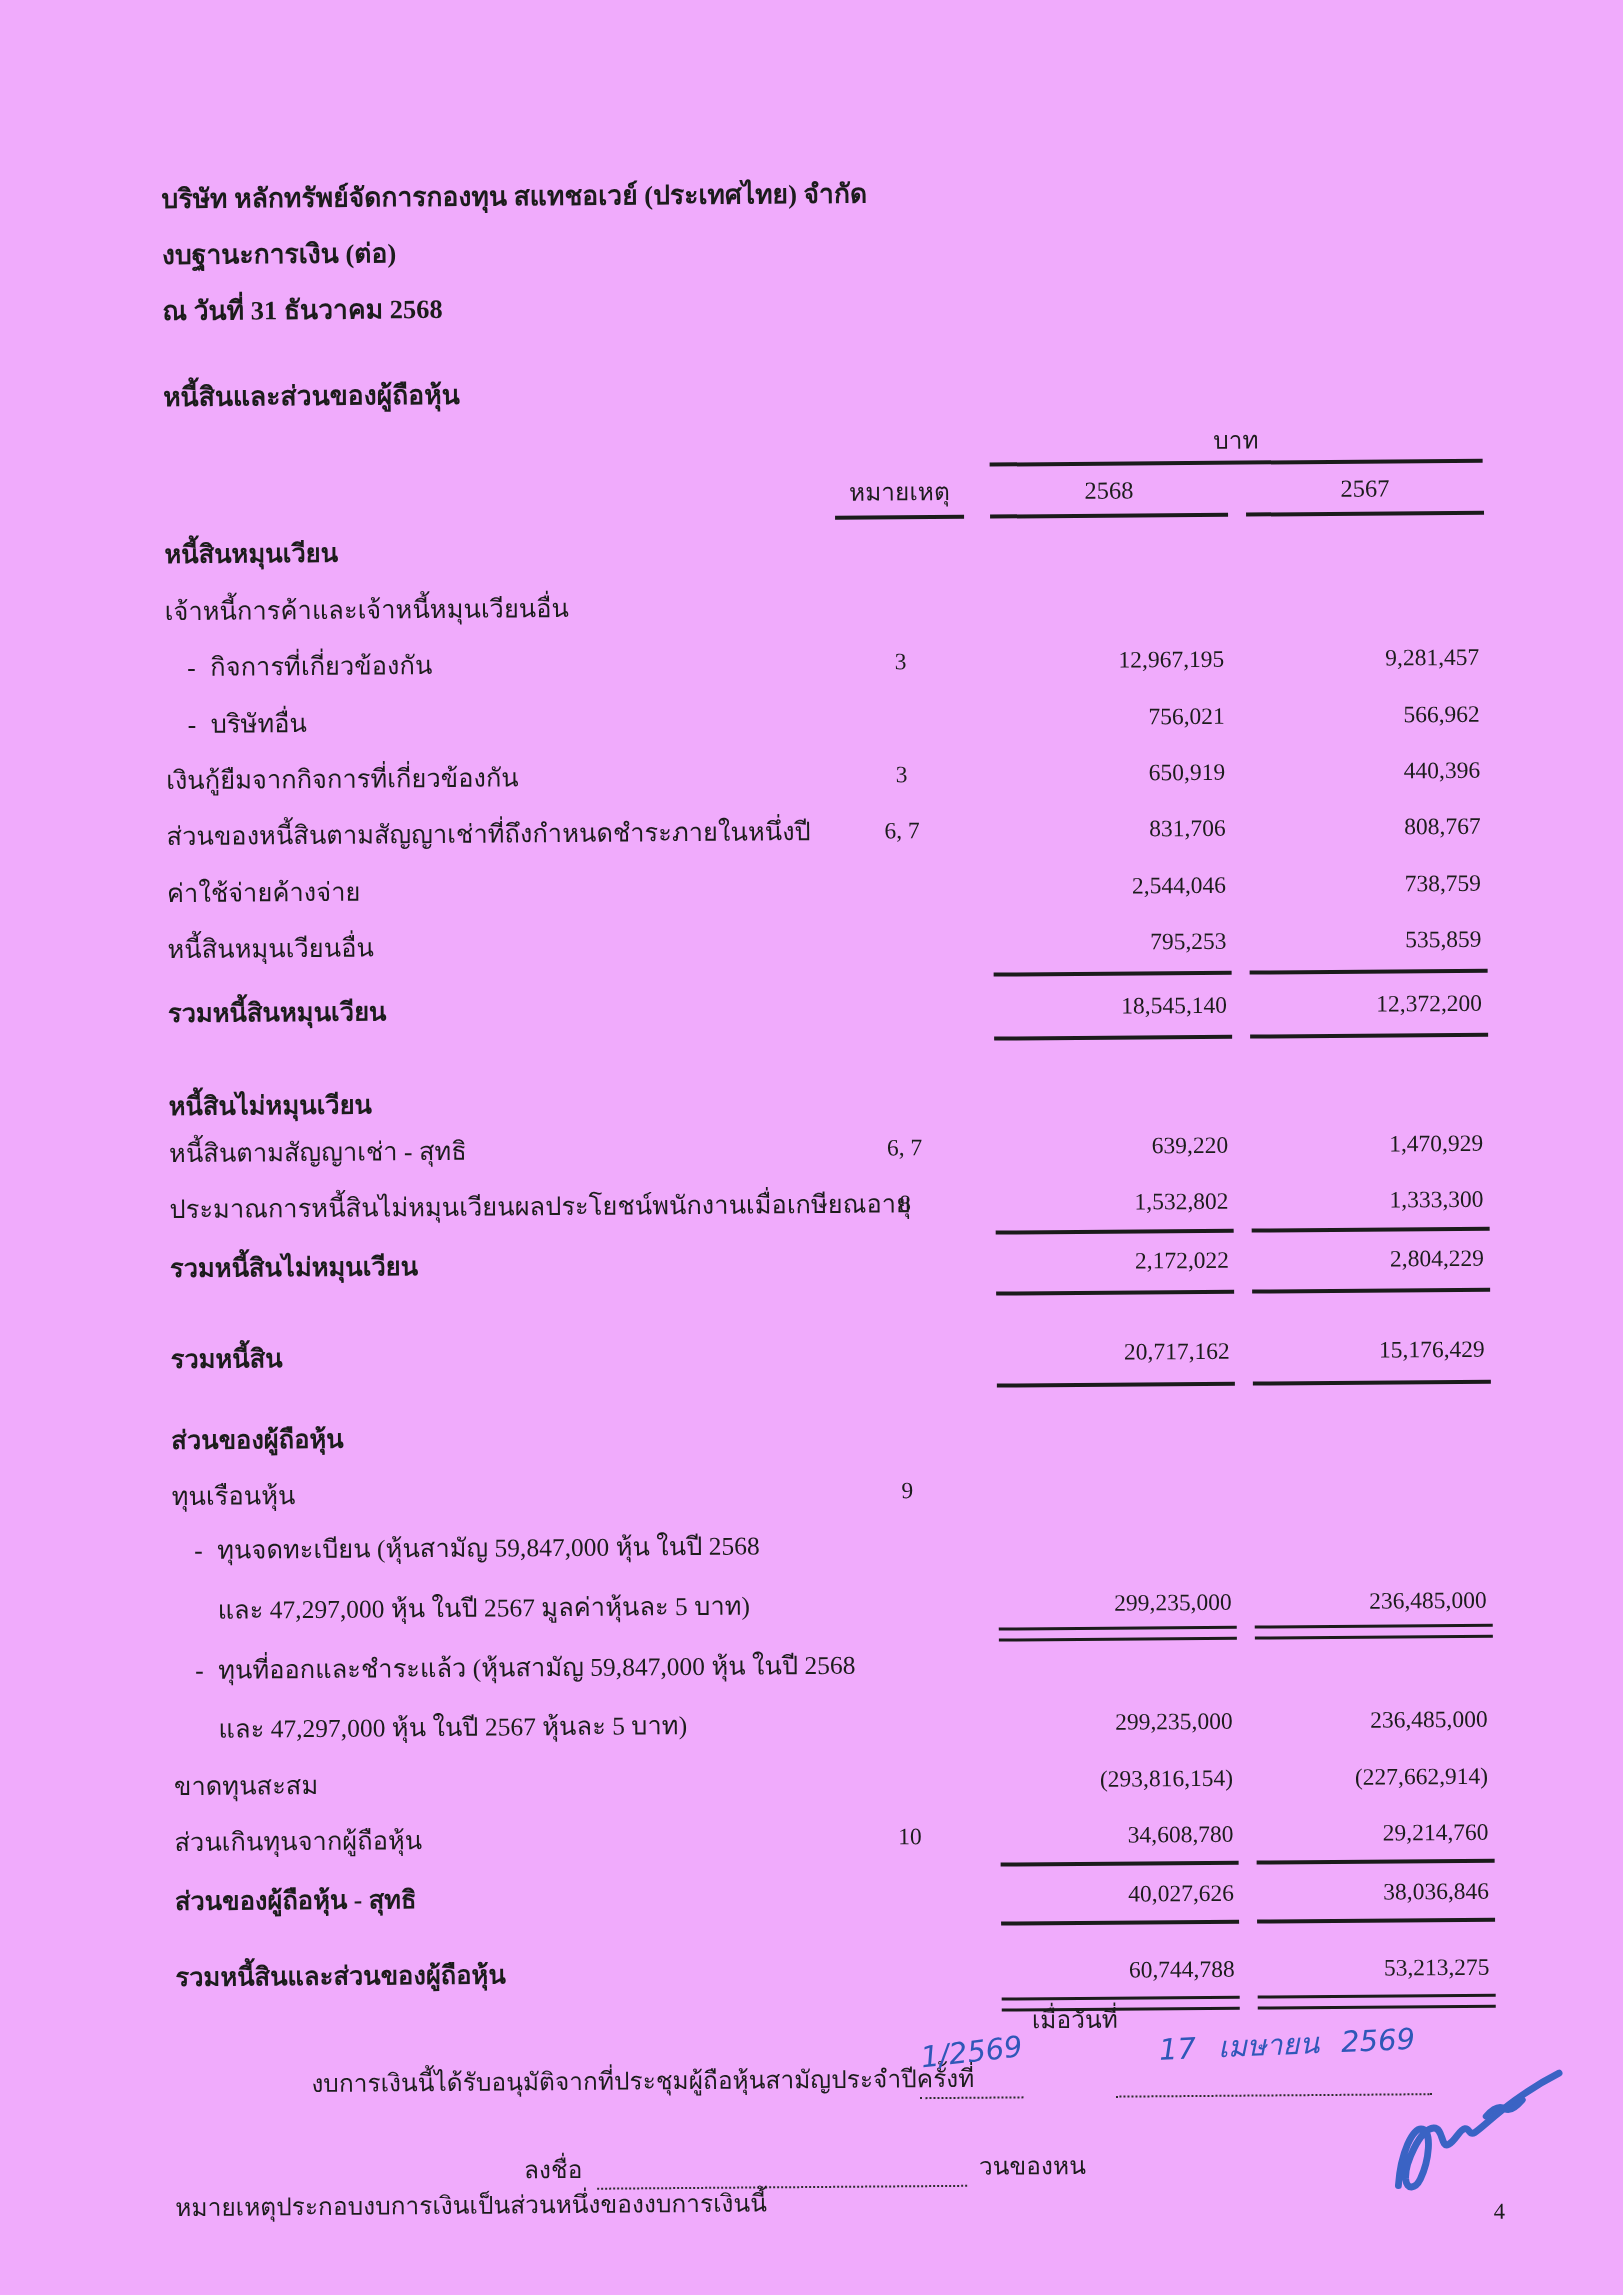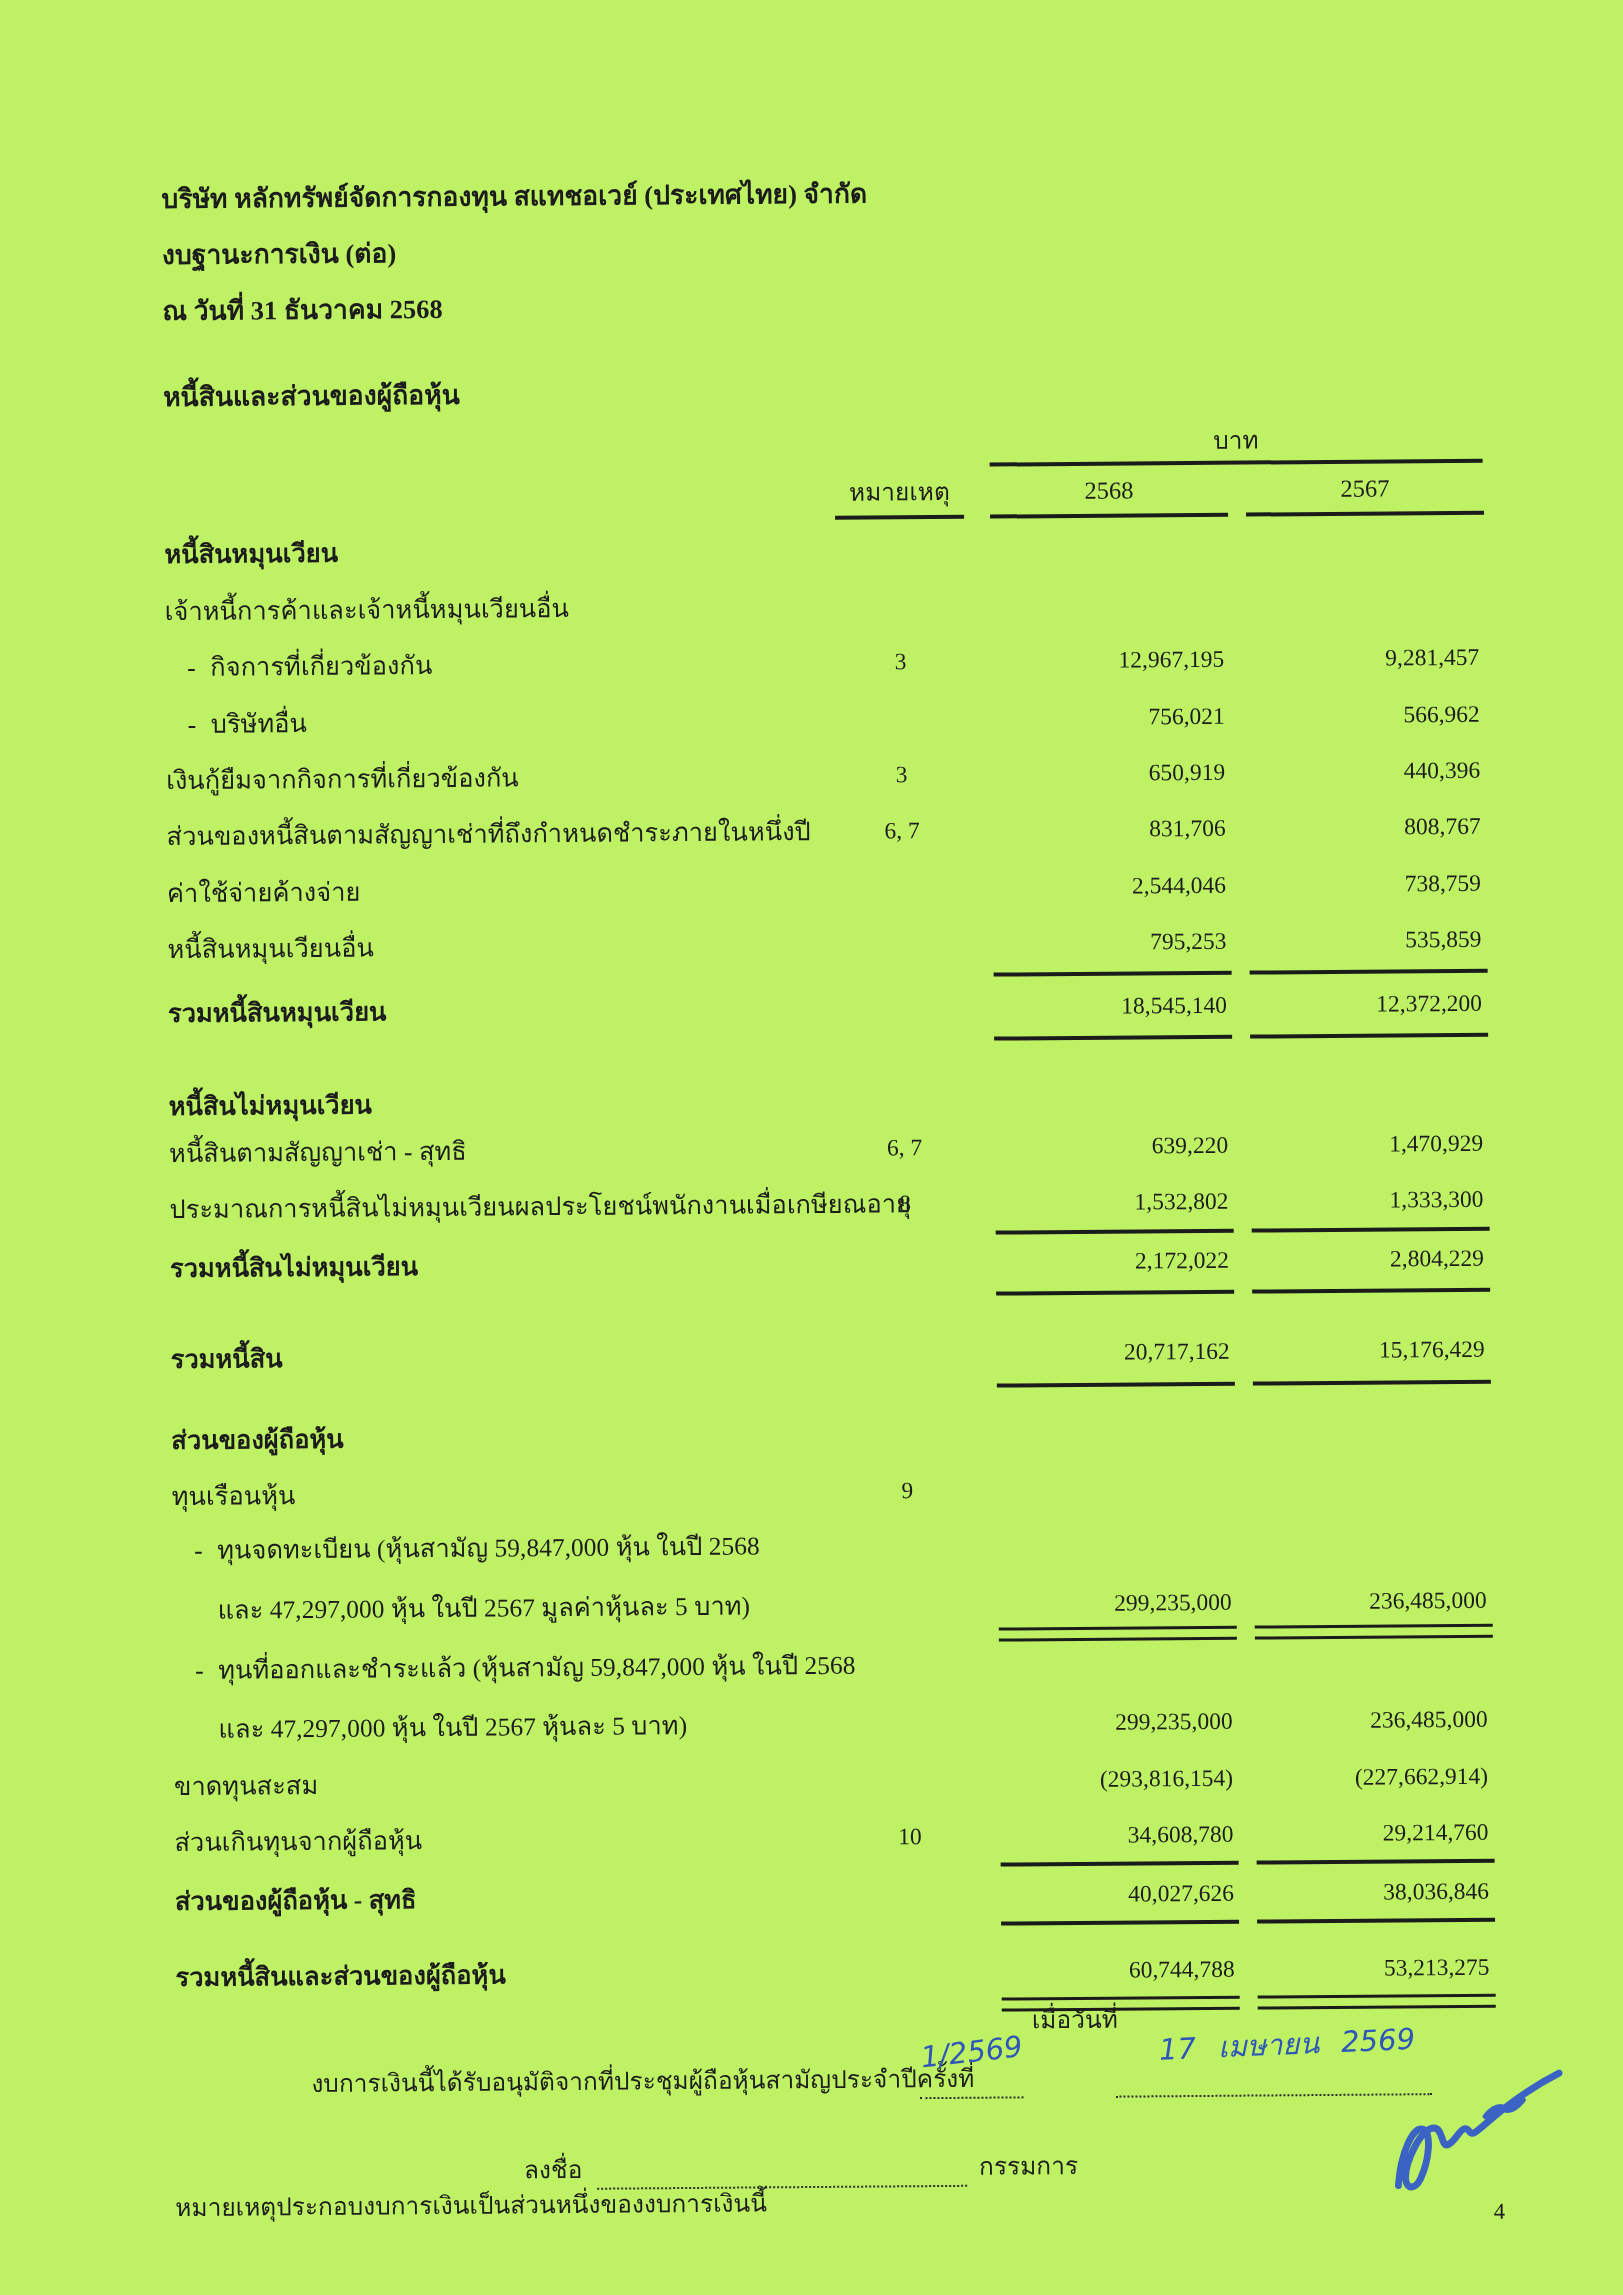--- a/index.html
+++ b/index.html
@@ -4,21 +4,21 @@
 <style>
   html,body{margin:0;padding:0;}
   body{
     width:1624px;height:2295px;
     background:#f2f2f0;
     font-family:"Liberation Serif","DejaVu Serif",serif;
     color:#1c1c1c;
   }
   .page{
     position:relative;width:1624px;height:2295px;
-    background:#bef264;overflow:hidden;
+    background:#f0abfc;overflow:hidden;
   }
   .content{
     position:absolute;left:0;top:0;width:1624px;height:2295px;
     transform:rotate(-0.45deg);
     transform-origin:812px 1148px;
   }
   .sheet{position:absolute;left:169px;top:0;width:1319px;height:2295px;}
   .hdr{
     position:absolute;left:0;height:44px;line-height:44px;
     font-size:26.5px;font-weight:700;white-space:nowrap;
@@ -278,21 +278,21 @@
 
   <div class="ftxt" style="left:304px;top:2055px">งบการเงินนี้ได้รับอนุมัติจากที่ประชุมผู้ถือหุ้นสามัญประจำปีครั้งที่</div>
   <div class="dots" style="left:913px;top:2055px;width:103px"></div>
   <div class="hw" style="left:903px;top:2036px;width:123px;transform:rotate(-6deg)">1/2569</div>
   <div class="ftxt" style="left:1025px;top:1997px">เมื่อวันที่</div>
   <div class="dots" style="left:1109px;top:2055px;width:316px"></div>
   <div class="hw" style="left:1128px;top:2031px;width:304px;transform:rotate(-2deg);word-spacing:12.8px">17 เมษายน 2569</div>
 
   <div class="ftxt" style="left:516px;top:2143px">ลงชื่อ</div>
   <div class="dots" style="left:589px;top:2143px;width:370px"></div>
-  <div class="ftxt" style="left:971px;top:2143px">กรรมการ</div>
+  <div class="ftxt" style="left:971px;top:2143px">วนของหน</div>
 
   <div class="ftxt" style="left:167px;top:2178px">หมายเหตุประกอบงบการเงินเป็นส่วนหนึ่งของงบการเงินนี้</div>
 
   <div class="sig">
     <svg width="186" height="147" viewBox="0 0 380 300">
       <path d="M25 235 C30 170 55 115 75 120 C95 126 88 185 70 222 C60 242 42 245 40 222 C38 190 70 120 98 118 C118 117 112 160 128 152 C143 144 150 122 162 120 C172 119 170 135 182 128 C200 117 260 55 355 8" fill="none" stroke="#3a63c4" stroke-width="14" stroke-linecap="round" stroke-linejoin="round"></path>
       <path d="M205 95 C220 78 232 72 244 80 C254 87 266 78 280 62" fill="none" stroke="#3a63c4" stroke-width="13" stroke-linecap="round"></path>
     </svg>
   </div>
 

